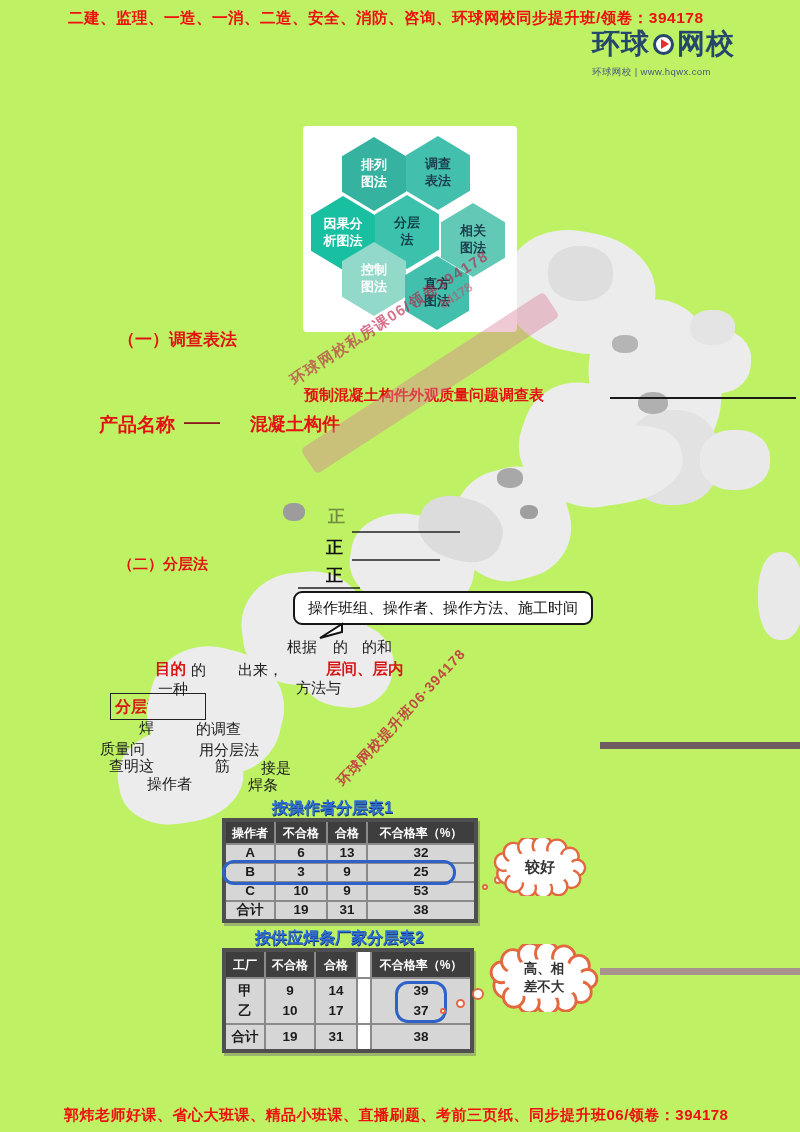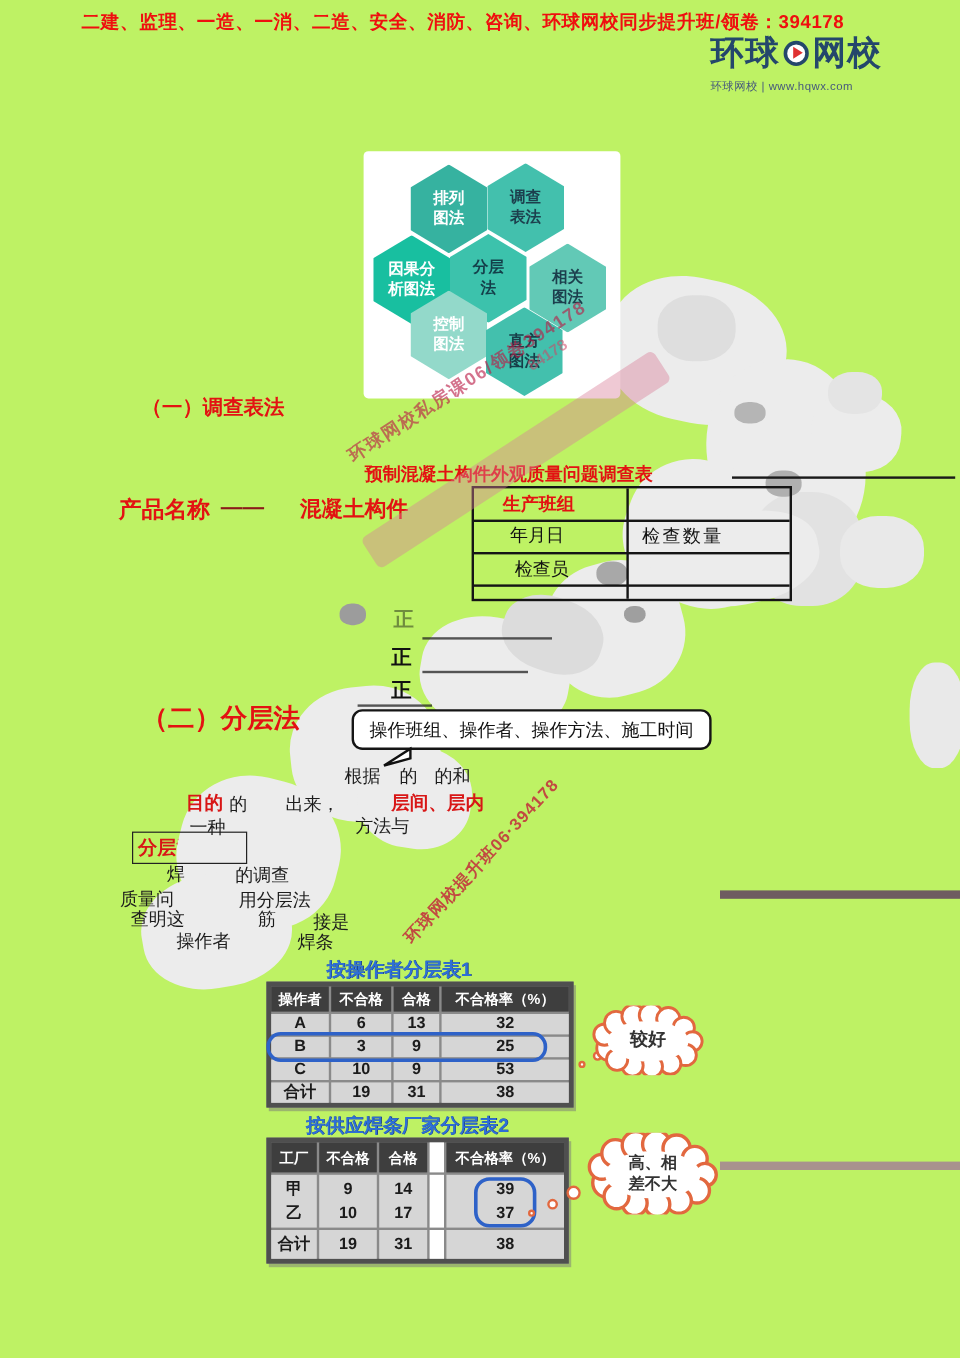--- a/index.html
+++ b/index.html
@@ -61,20 +61,21 @@
   #w1b-text{left:438px;top:288px;font-size:13px;font-weight:700;color:rgba(205,70,100,.55);transform:rotate(-33deg)}
   #w2-text{left:340px;top:775px;font-size:14px;font-weight:700;color:rgba(195,25,55,.78);letter-spacing:1px;transform:rotate(-47deg);transform-origin:left center}
   .mauve{position:absolute;z-index:2}
 </style>
 </head>
 <body>
 
 <div id="page">
 
   <div id="wm-top" class="wm">二建、监理、一造、一消、二造、安全、消防、咨询、环球网校同步提升班/领卷：394178</div>
+  <div id="wm-bottom" class="wm">郭炜老师好课、省心大班课、精品小班课、直播刷题、考前三页纸、同步提升班06/领卷：394178</div>
 
   <div id="logo" class="abs">
     <div class="row">
       <span>环球</span>
       <span class="play">
           <span class="tri"></span>
         </span>
       <span>网校</span>
     </div>
     <div class="tag">环球网校 | www.hqwx.com</div>
@@ -83,39 +84,29 @@
   <div id="diagram-panel" class="abs"></div>
   <div id="hexes"></div>
 
   <div class="h-red" style="left:118px;top:328px;font-size:17px">（一）调查表法</div>
   <div class="h-red" style="left:298px;top:386px;width:252px;font-size:15px;text-align:center">预制混凝土构件外观质量问题调查表</div>
   <div class="h-red" style="left:99px;top:412px;font-size:19px">产品名称</div>
   <div class="abs" style="left:184px;top:412px;font-size:18px;font-weight:800;color:#8b1a1a;z-index:6">——</div>
   <div class="h-red" style="left:250px;top:412px;font-size:18px">混凝土构件</div>
 
   <div class="abs topline"></div>
-  <div id="checksheet" class="abs">
-    <div class="vline"></div>
-    <div class="hline" style="top:26px"></div>
-    <div class="hline" style="top:53px"></div>
-    <div class="hline" style="top:80px"></div>
-    <span style="left:24px;top:4px;color:var(--red);font-weight:800;font-size:15px">生产班组</span>
-    <span style="left:30px;top:30px">年月日</span>
-    <span style="left:140px;top:31px;letter-spacing:2px">检查数量</span>
-    <span style="left:34px;top:58px">检查员</span>
-  </div>
 
   <span class="tally" style="left:328px;top:505px;opacity:.45">正</span>
   <span class="tally" style="left:326px;top:536px">正</span>
   <span class="tally" style="left:326px;top:564px">正</span>
   <div class="rowline" style="left:352px;top:531px;width:108px"></div>
   <div class="rowline" style="left:352px;top:559px;width:88px"></div>
   <div class="rowline" style="left:298px;top:587px;width:62px"></div>
 
-  <div class="h-red" style="left:118px;top:584px;font-size:22px">（二）分层法</div>
+  <div class="h-red" style="left:118px;top:555px;font-size:15px">（二）分层法</div>
   <div id="callout" class="abs">操作班组、操作者、操作方法、施工时间</div>
   <svg id="callout-tail" class="abs" width="26" height="18">
     <polygon points="2,16 24,2 24,10" fill="#fff" stroke="#111" stroke-width="2"></polygon>
   </svg>
 
   <div id="example-box" class="abs"></div>
   <div id="example-label" class="abs frag-red">分层法示例</div>
 
   <div class="ttl-blue" style="left:272px;top:798px">按操作者分层表1</div>
   <div id="table1-grid" class="qtable" style="left: 222px; top: 818px; grid-template-columns: 48px 50px 38px 106px; grid-template-rows: 21px 17px 17px 17px 17px;">

